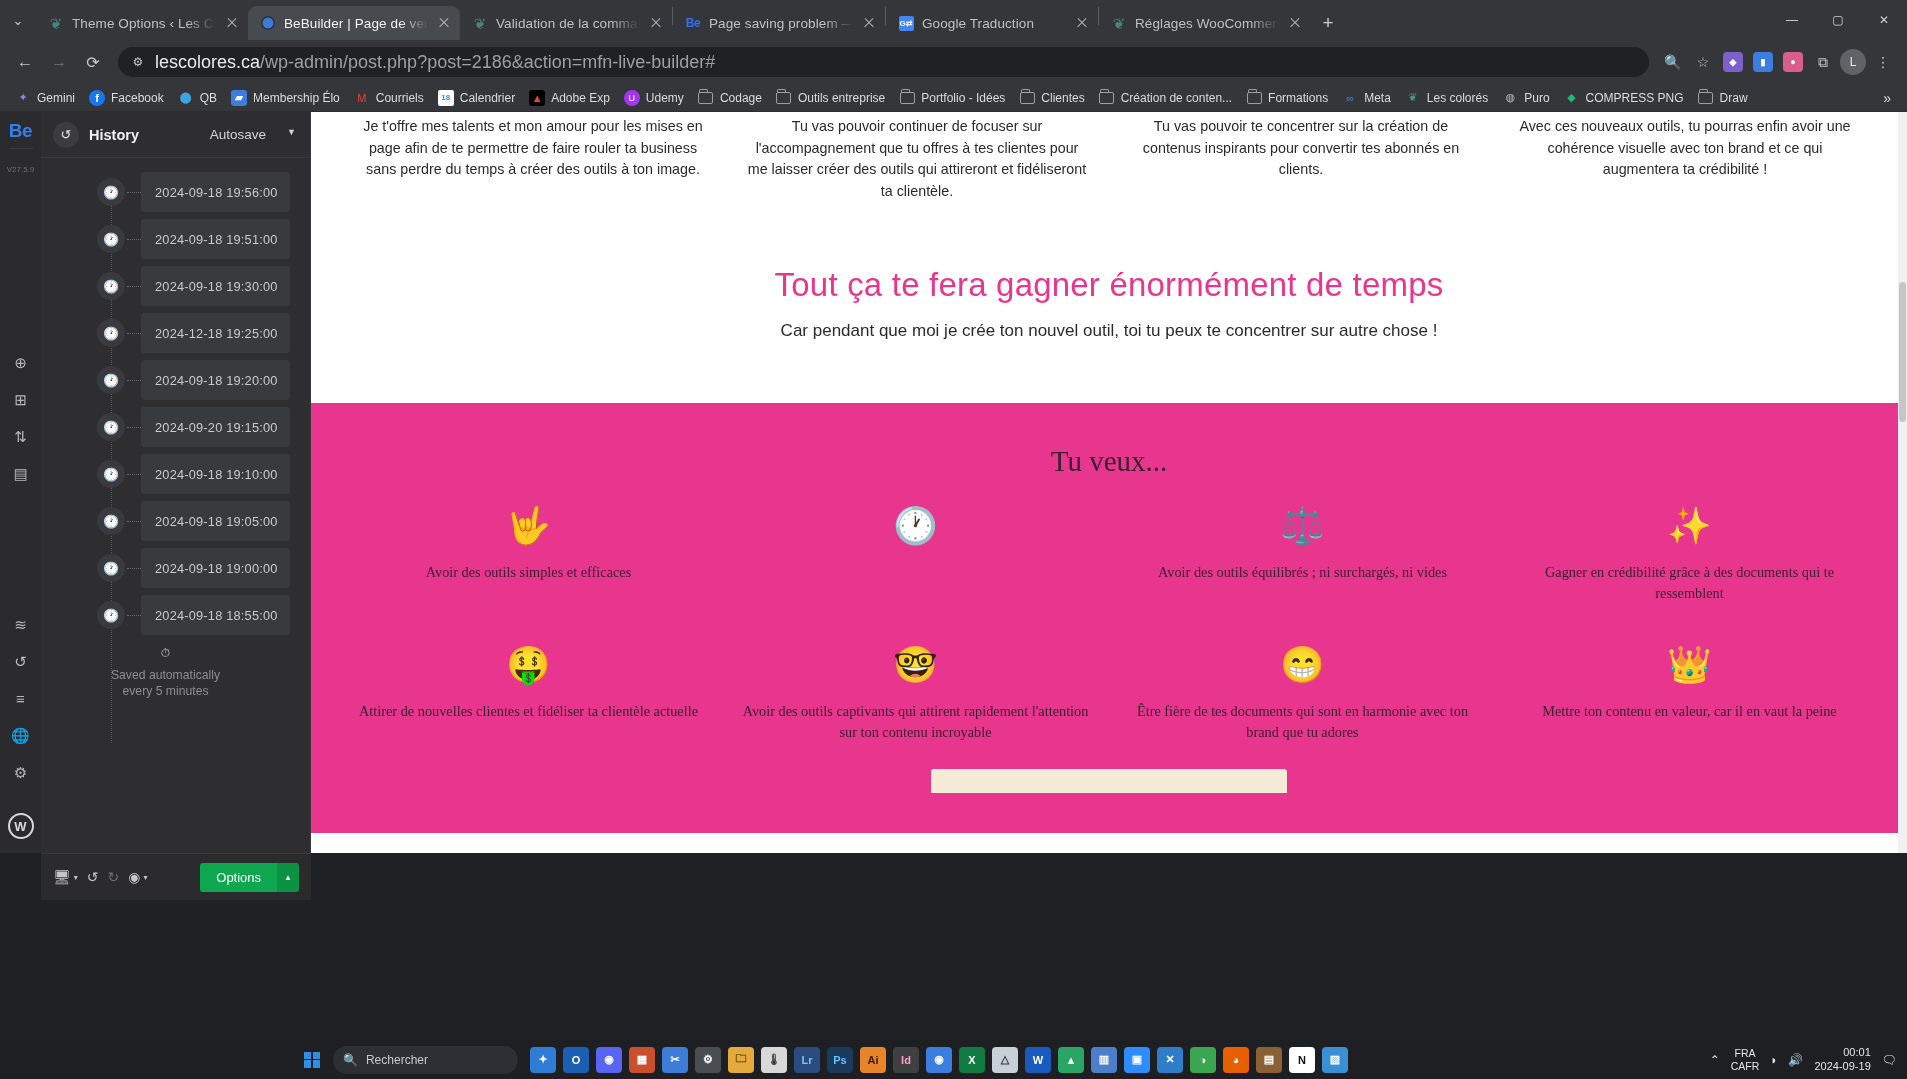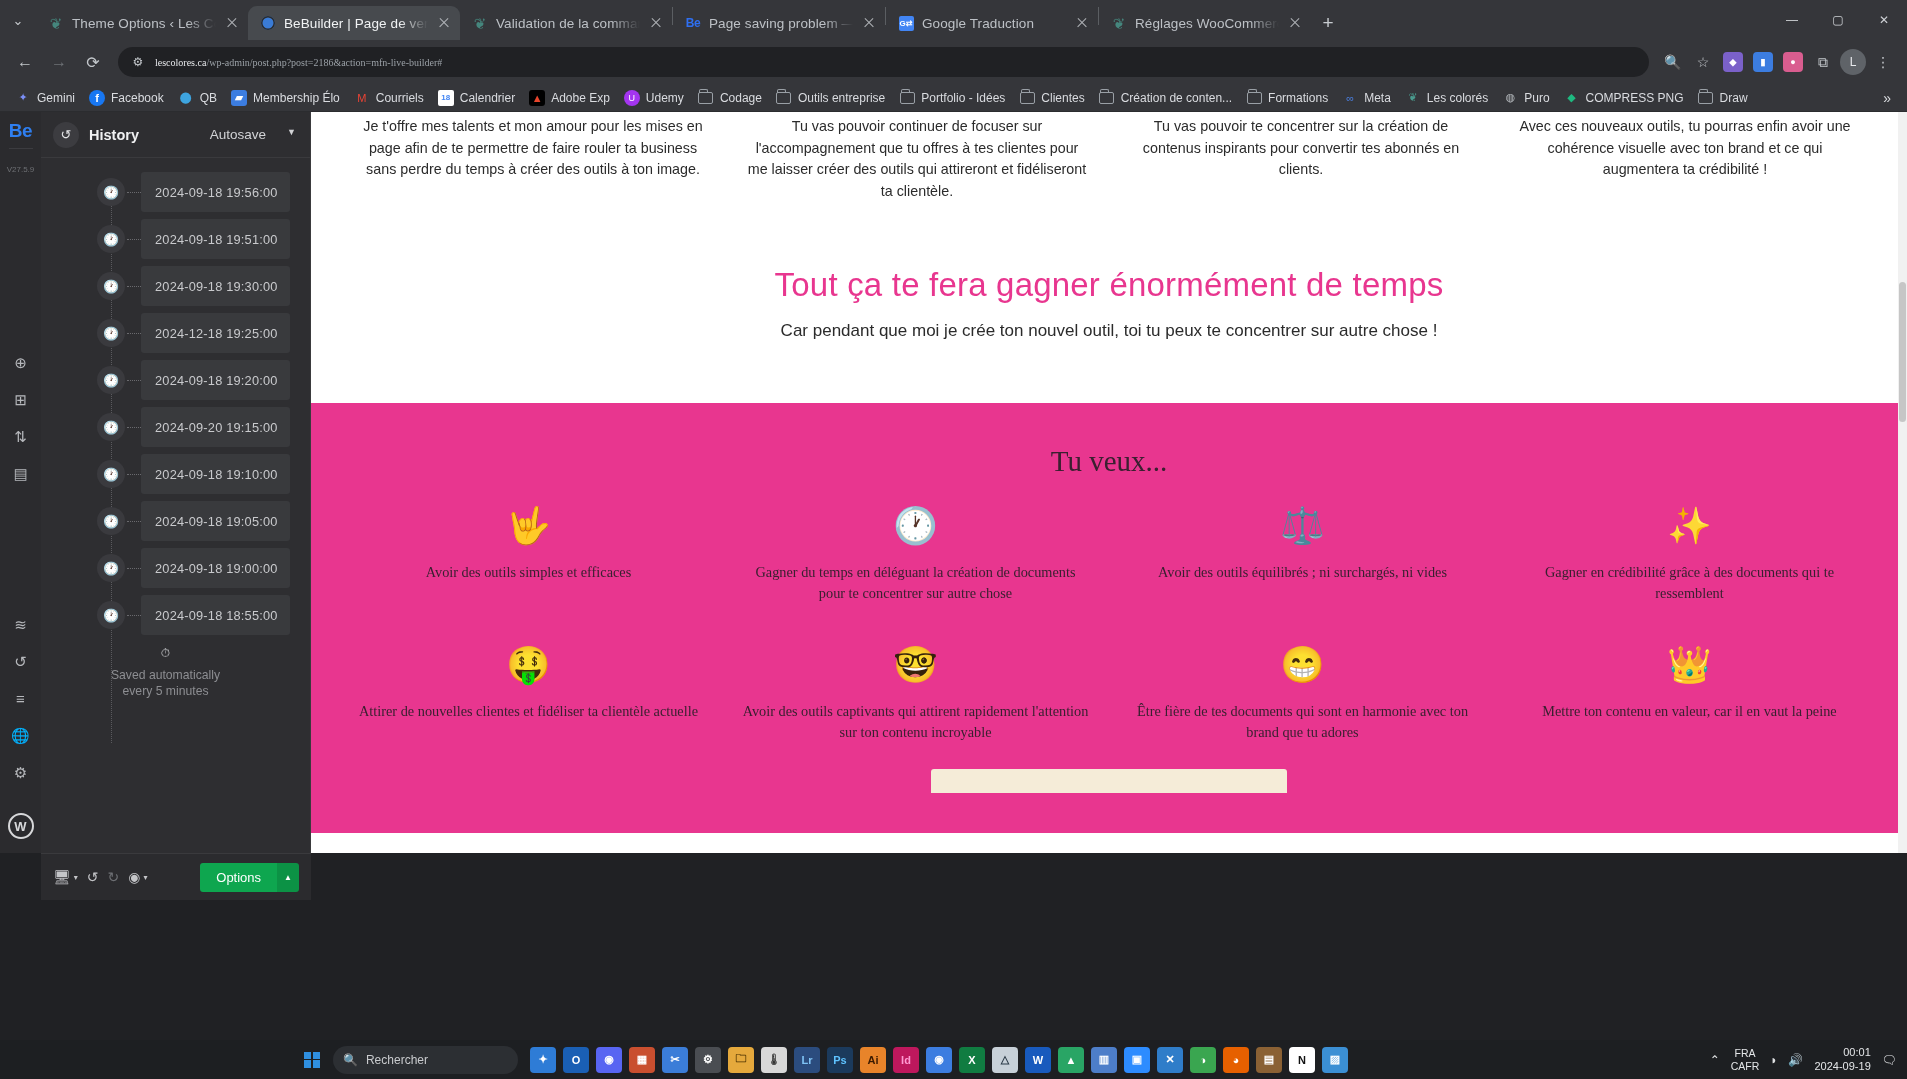--- a/index.html
+++ b/index.html
@@ -63,21 +63,21 @@
   .navbtn { width:30px;height:30px;display:flex;align-items:center;justify-content:center;
             color:#c3c7cb;font-size:16px;border-radius:50%; flex:none;}
   .navbtn.disabled { color:#6e7276; }
   .urlbox {
     flex: 1 1 auto; height: 30px; background: #202124; border-radius: 16px;
     display:flex; align-items:center; gap:9px; padding: 0 12px; margin: 0 6px;
     min-width: 0;
   }
   .urlbox .lockicon { width:16px;height:16px;flex:none;color:#c3c7cb;font-size:12px;
                       display:flex;align-items:center;justify-content:center;}
-  .urlbox .urltext { font-size:10px; color:#9aa0a6; white-space:nowrap; overflow:hidden;font-family:Liberation Serif, serif; }
+  .urlbox .urltext { font-size:18px; color:#9aa0a6; white-space:nowrap; overflow:hidden; }
   .urlbox .urltext .host { color:#e8eaed; }
   .omni-icons { display:flex; align-items:center; gap:2px; flex:none; }
   .oicon { width:28px;height:28px;display:flex;align-items:center;justify-content:center;
            color:#c3c7cb;font-size:14px; flex:none; }
   .ext-badge { width:20px;height:20px;border-radius:4px;display:flex;align-items:center;
                justify-content:center;font-size:9px;color:#fff;font-weight:bold;}
   .avatar-c { width:26px;height:26px;border-radius:50%;background:#5f6368;color:#e8eaed;
               display:flex;align-items:center;justify-content:center;font-size:12px;}
 
   
@@ -578,21 +578,20 @@
     <div class="pink-sec">
       <div class="pink-title">Tu veux...</div>
 
       <div class="grid4">
         <div class="cell">
           <span class="emoji">🤟</span>
           <span class="ctext">Avoir des outils simples et efficaces</span>
         </div>
         <div class="cell">
           <span class="emoji">🕐</span>
-          <span class="ctext">Gagner du temps en déléguant la création de documents pour te concentrer sur autre chose</span>
         </div>
         <div class="cell">
           <span class="emoji">⚖️</span>
           <span class="ctext">Avoir des outils équilibrés ; ni surchargés, ni vides</span>
         </div>
         <div class="cell">
           <span class="emoji">✨</span>
           <span class="ctext">Gagner en crédibilité grâce à des documents qui te ressemblent</span>
         </div>
       </div>
@@ -643,21 +642,21 @@
         <div class="tbi" style="background:#1a5fb4">O</div>
         <div class="tbi" style="background:#5865f2">◉</div>
         <div class="tbi" style="background:#c94f2f">▦</div>
         <div class="tbi" style="background:#3b7dd8">✂</div>
         <div class="tbi" style="background:#4a4d52">⚙</div>
         <div class="tbi" style="background:#e5a93c;color:#4a3000">🗀</div>
         <div class="tbi" style="background:#d8d8d8;color:#333">🌡</div>
         <div class="tbi" style="background:#2b4c7e;color:#7fc3f5">Lr</div>
         <div class="tbi" style="background:#1b3a5c;color:#5fc3ff">Ps</div>
         <div class="tbi" style="background:#e8842a;color:#3a1a00">Ai</div>
-        <div class="tbi" style="background:#be185d;color:#ff9ad2">Id</div>
+        <div class="tbi" style="background:#404040;color:#ff9ad2">Id</div>
         <div class="tbi" style="background:#3c7de0">◉</div>
         <div class="tbi" style="background:#107c41">X</div>
         <div class="tbi" style="background:#c7d0d8;color:#2b3a47">△</div>
         <div class="tbi" style="background:#185abd">W</div>
         <div class="tbi" style="background:#29a565">▲</div>
         <div class="tbi" style="background:#4d7ec9">▥</div>
         <div class="tbi" style="background:#2d8cff">▣</div>
         <div class="tbi" style="background:#2f7dc9">✕</div>
         <div class="tbi" style="background:#3aa650">◑</div>
         <div class="tbi" style="background:#e66000">◕</div>

